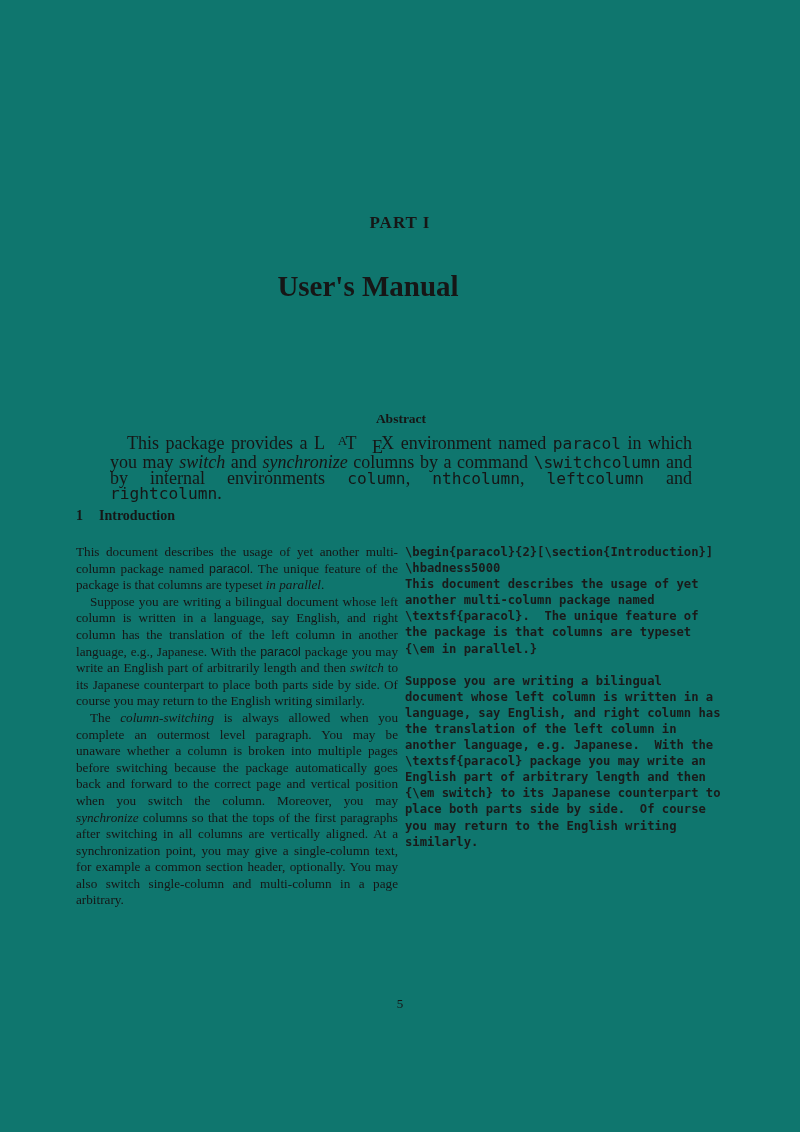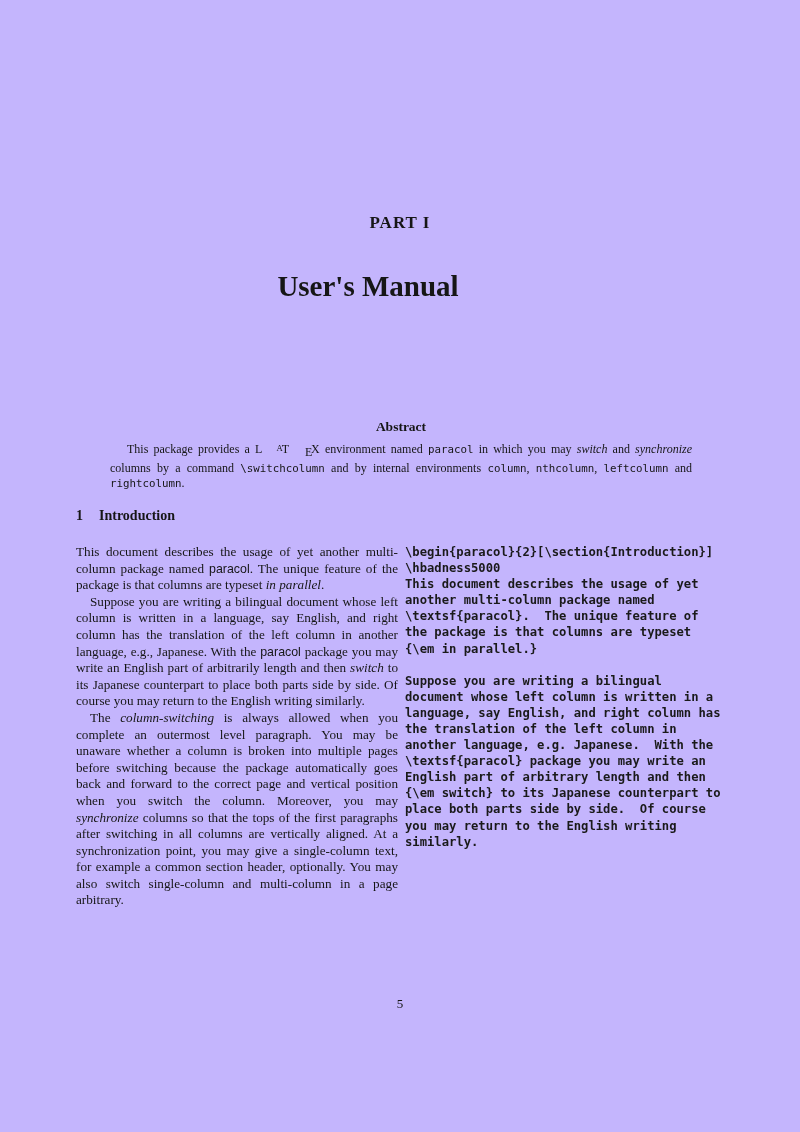--- a/index.html
+++ b/index.html
@@ -4,21 +4,21 @@
 <style>
   html, body {
     margin: 0;
     padding: 0;
     background: #ffffff;
   }
   .page {
     position: relative;
     width: 800px;
     height: 1132px;
-    background: #c4b5fd;
+    background: #0f766e;
     color: #161616;
     font-family: "Liberation Serif", "DejaVu Serif", serif;
     overflow: hidden;
   }
   .part-label {
     position: absolute;
     top: 214px;
     left: 0;
     width: 800px;
     text-align: center;
@@ -35,30 +35,29 @@
     text-align: center;
     font-size: 29px;
     font-weight: bold;
     line-height: 1;
   }
   .abstract {
     position: absolute;
     top: 411px;
     left: 110px;
     width: 582px;
-    margin-top: 8px;
   }
   .abstract-heading {
     text-align: center;
     font-size: 13.5px;
     font-weight: bold;
     margin: 0 0 6px 0;
   }
   .abstract-text {
-    font-size: 12px;
+    font-size: 18px;
     line-height: 15.5px;
     text-align: justify;
     text-indent: 17px;
     margin: 0;
   }
   .section-heading {
     position: absolute;
     top: 509px;
     left: 76px;
     width: 648px;

